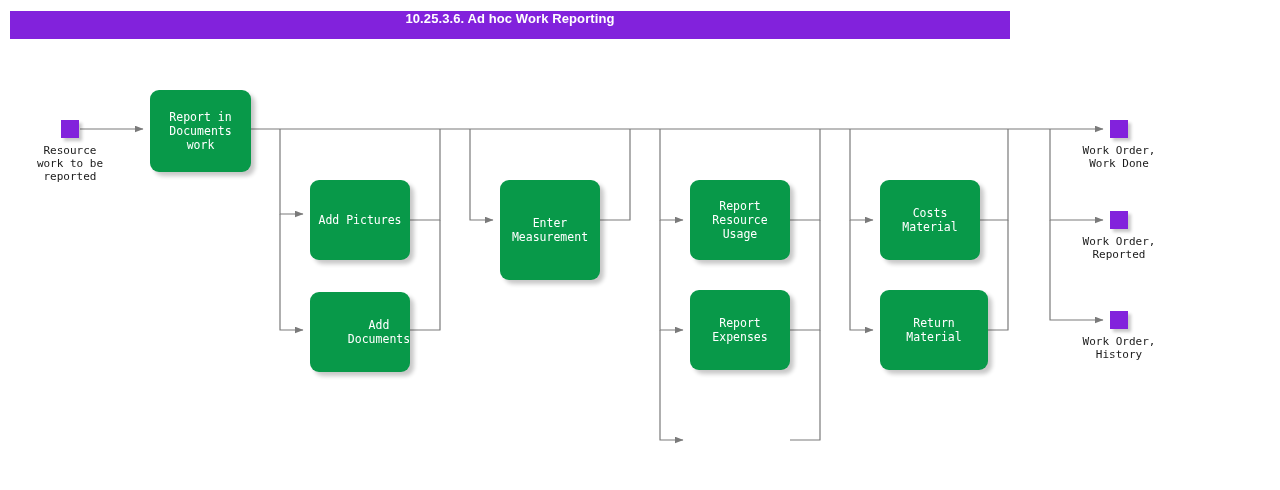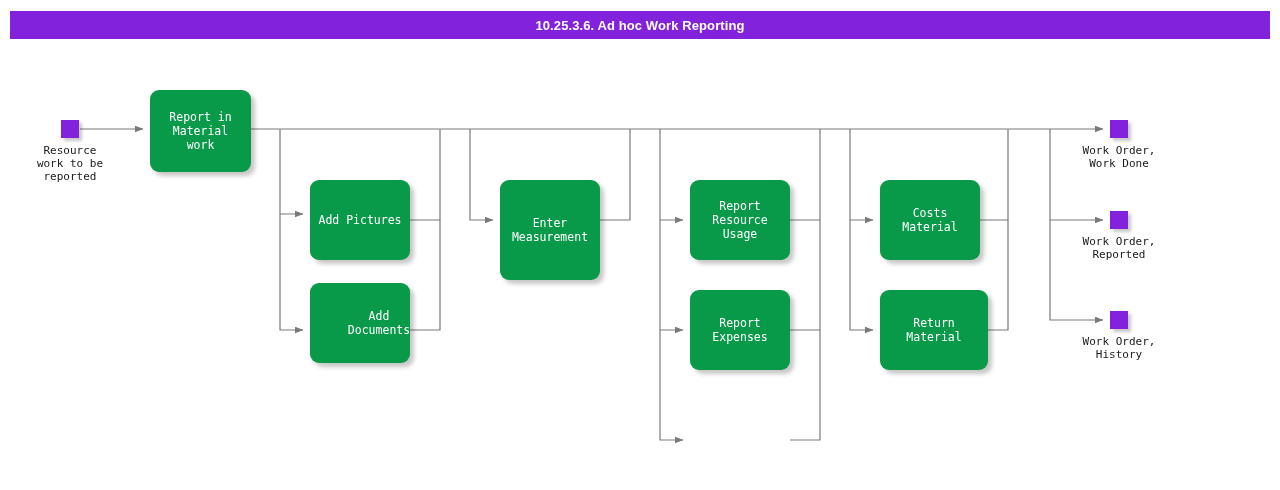--- a/index.html
+++ b/index.html
@@ -9,23 +9,23 @@
     background:#ffffff;
     font-family:"DejaVu Sans Mono",monospace;
     overflow:hidden;
     position:relative;
   }
   #diagram-root{position:absolute;left:0;top:0;width:1280px;height:490px;}
 
   
   .titlebar{
     position:absolute;
-    left:10px;top:11px;width:1260px;height:28px;
+    left:10px;top:11px;width:1000px;height:28px;
     background:#8222dc;
-    display:flex;align-items:center;justify-content:center;
+    display:flex;align-items:flex-start;justify-content:center;
   }
   .titlebar .title-text{
     color:#ffffff;
     font-family:"Liberation Sans",sans-serif;
     font-size:13px;font-weight:bold;
     letter-spacing:0.1px;
     white-space:nowrap;
   }
 
   
@@ -114,28 +114,28 @@
     </g>
   </svg>
 
   <div class="terminal" style="left:61px;top:120px;"></div>
   <div class="terminal-label" style="left:10px;top:144px;width:120px;">Resource
 work to be
 reported</div>
 
   <div class="process" style="left:150px;top:90px;width:101px;height:82px;">
     <span class="process-label">Report in
-Material work</span>
+Documents work</span>
   </div>
 
   <div class="process" style="left:310px;top:180px;width:100px;height:80px;">
     <span class="process-label">Add Pictures</span>
   </div>
 
-  <div class="process" style="left:310px;top:283px;width:100px;height:80px;padding-left:44px;">
+  <div class="process" style="left:310px;top:292px;width:100px;height:80px;padding-left:44px;">
     <span class="process-label">Add Documents</span>
   </div>
 
   <div class="process" style="left:500px;top:180px;width:100px;height:100px;">
     <span class="process-label">Enter
 Measurement</span>
   </div>
 
   <div class="process" style="left:690px;top:180px;width:100px;height:80px;">
     <span class="process-label">Report

